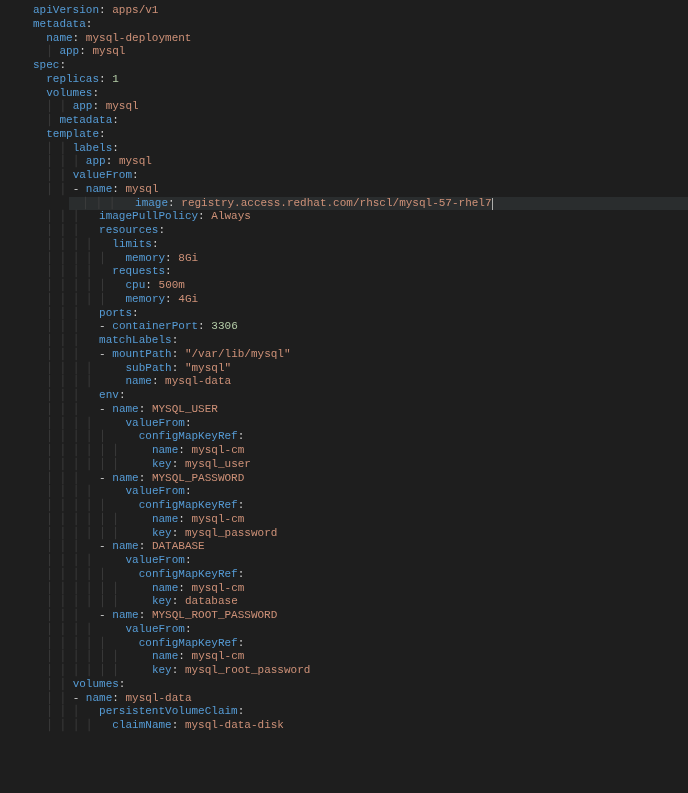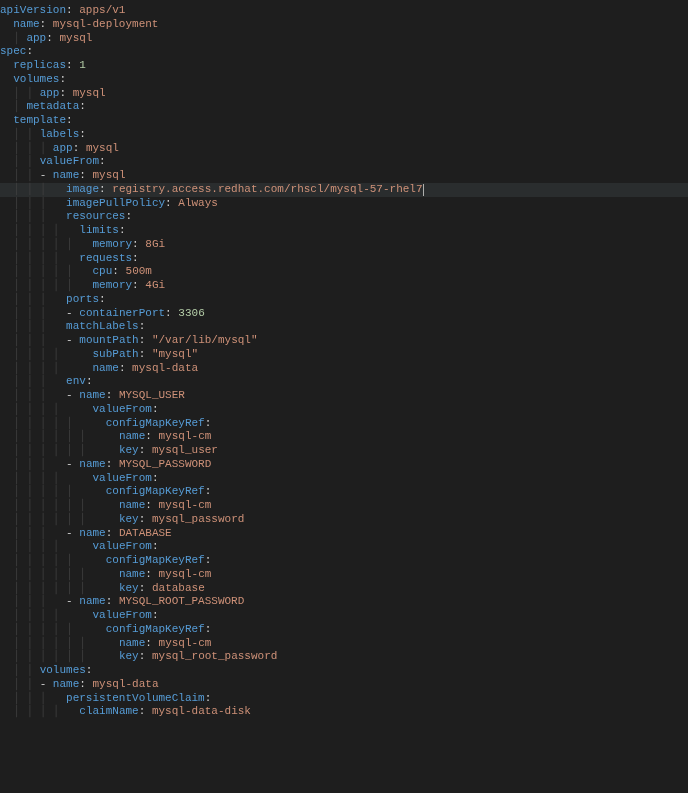--- a/index.html
+++ b/index.html
@@ -10,28 +10,30 @@
     font-family: Consolas, "Courier New", monospace;
     font-size: 11px;
     line-height: 13.75px;
     width: 688px;
     height: 793px;
     overflow: hidden;
   }
   .editor {
     position: relative;
     padding-top: 4px;
+    padding-left: 33px;
   }
   .line {
     white-space: pre;
     height: 13.75px;
     position: relative;
   }
   .line.hl {
     background: #2a2d2e;
+    margin-left: 36px;
   }
   .key    { color: #569cd6; }
   .colon  { color: #d4d4d4; }
   .str    { color: #ce9178; }
   .num    { color: #b5cea8; }
   .dash   { color: #d4d4d4; }
   .guide  {
     color: #404040;
     user-select: none;
   }
@@ -43,20 +45,21 @@
     vertical-align: text-bottom;
     position: relative;
     top: 1px;
   }
 </style>
 </head>
 <body>
 
 <div class="editor" id="editor">
     <div class="line"><span class="key">apiVersion</span><span class="colon">:</span> <span class="str">apps/v1</span></div>
+    <div class="line"><span class="key">metadata</span><span class="colon">:</span></div>
     <div class="line">  <span class="key">name</span><span class="colon">:</span> <span class="str">mysql-deployment</span></div>
     <div class="line">  <span class="guide">│</span> <span class="key">app</span><span class="colon">:</span> <span class="str">mysql</span></div>
     <div class="line"><span class="key">spec</span><span class="colon">:</span></div>
     <div class="line">  <span class="key">replicas</span><span class="colon">:</span> <span class="num">1</span></div>
     <div class="line">  <span class="key">volumes</span><span class="colon">:</span></div>
     <div class="line">  <span class="guide">│</span> <span class="guide">│</span> <span class="key">app</span><span class="colon">:</span> <span class="str">mysql</span></div>
     <div class="line">  <span class="guide">│</span> <span class="key">metadata</span><span class="colon">:</span></div>
     <div class="line">  <span class="key">template</span><span class="colon">:</span></div>
     <div class="line">  <span class="guide">│</span> <span class="guide">│</span> <span class="key">labels</span><span class="colon">:</span></div>
     <div class="line">  <span class="guide">│</span> <span class="guide">│</span> <span class="guide">│</span> <span class="key">app</span><span class="colon">:</span> <span class="str">mysql</span></div>

